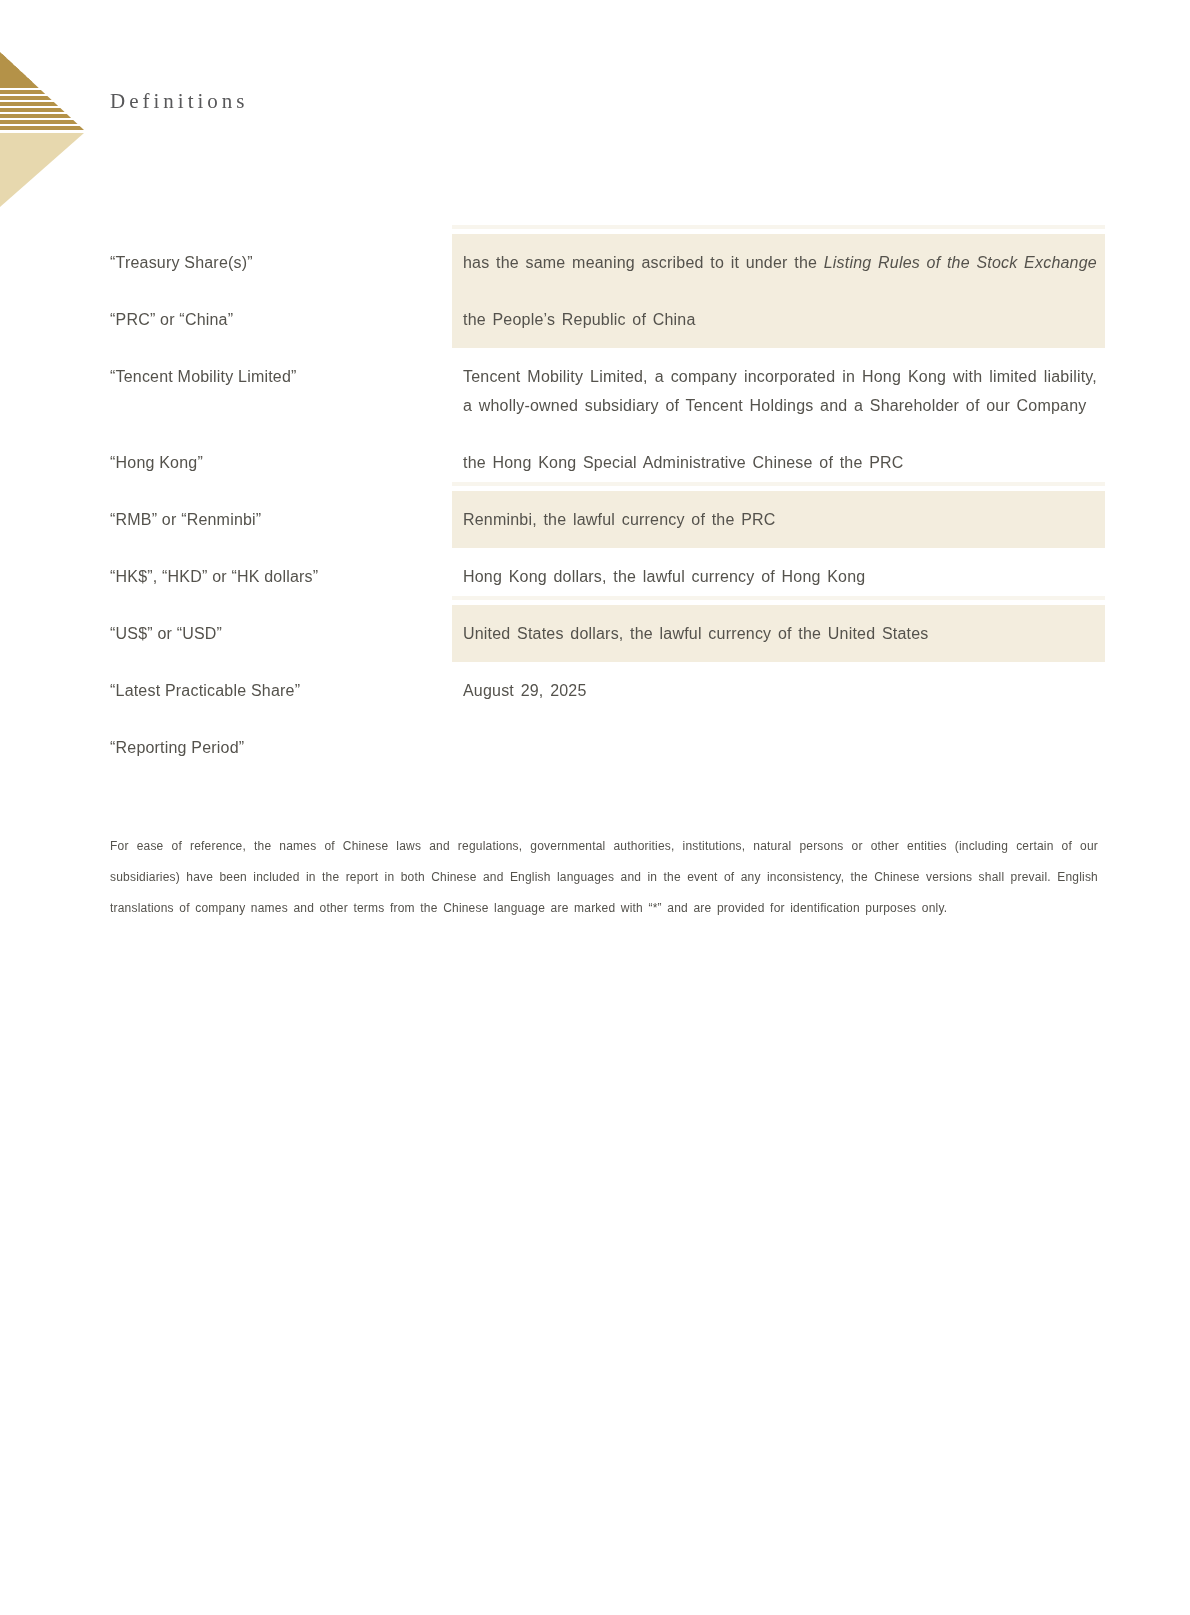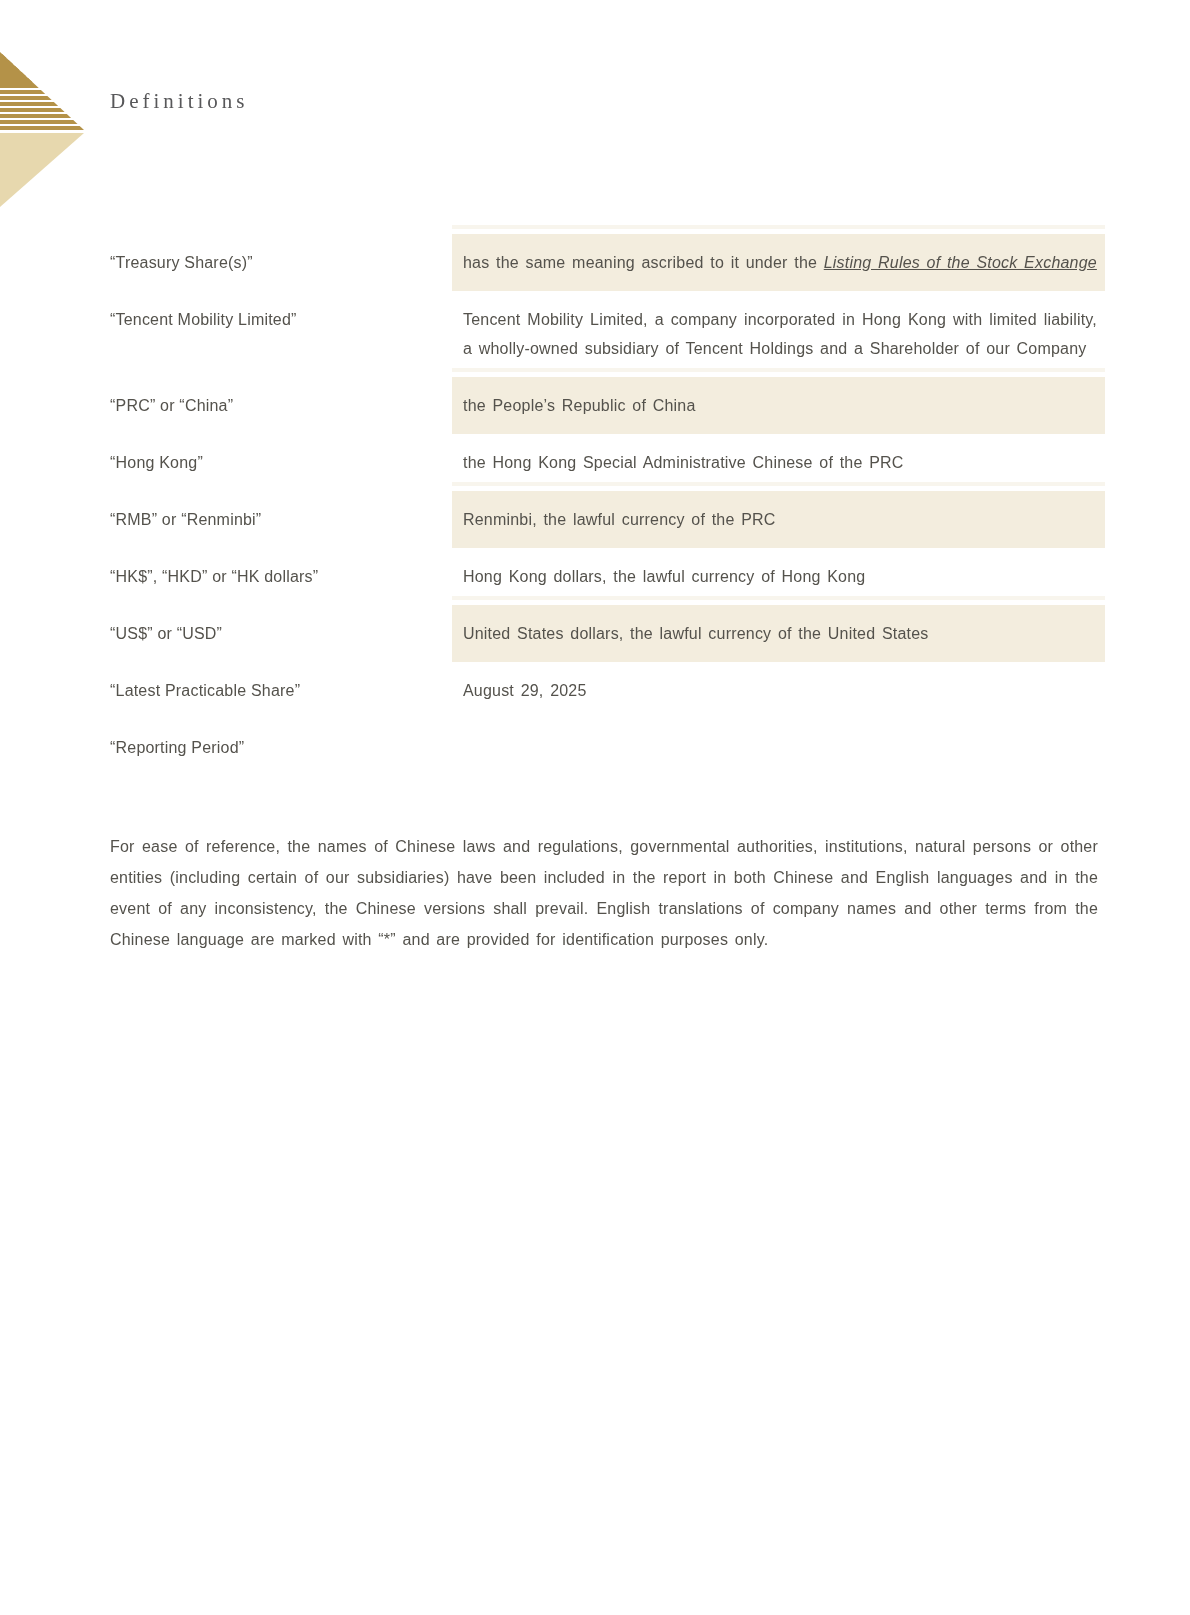--- a/index.html
+++ b/index.html
@@ -63,25 +63,25 @@
   }
   .row.hl .def { background: var(--row-highlight,#f3edde); }
   .row.hl .def::before {
     content:""; position:absolute; left:0; right:0; top:-9px; height:4px;
     background: rgba(243,237,222,.55);
   }
   .row.hl:last-child .def::after {
     content:""; position:absolute; left:0; right:0; bottom:-9px; height:4px;
     background: rgba(243,237,222,.55);
   }
-  .def i { font-style: italic; text-decoration: underline; }
+  .def i { font-style: italic; }
 
   .footnote {
     margin: 55px 92px 0 110px;
-    font-size: 16px;
+    font-size: 12px;
     line-height: 31px;
     letter-spacing: .2px;
     word-spacing: 2px;
     text-align: justify;
   }
 
   .page-number {
     position: absolute;
     left: 110px;
     top: 1528px;
@@ -103,28 +103,28 @@
 
   <h1 class="title">Definitions</h1>
 
   <div class="def-table">
 
     <div class="row hl">
       <div class="term">“Treasury Share(s)”</div>
       <div class="def"><span>has the same meaning ascribed to it under the </span><i>Listing Rules of the Stock Exchange</i></div>
     </div>
 
+    <div class="row hl">
+      <div class="term">“PRC” or “China”</div>
+      <div class="def"><span>the People’s Republic of China</span></div>
+    </div>
+
     <div class="row">
       <div class="term">“Tencent Mobility Limited”</div>
       <div class="def"><span>Tencent Mobility Limited, a company incorporated in Hong Kong with limited liability, a wholly-owned subsidiary of Tencent Holdings and a Shareholder of our Company</span></div>
-    </div>
-
-    <div class="row hl">
-      <div class="term">“PRC” or “China”</div>
-      <div class="def"><span>the People’s Republic of China</span></div>
     </div>
 
     <div class="row">
       <div class="term">“Hong Kong”</div>
       <div class="def"><span>the Hong Kong Special Administrative Chinese of the PRC</span></div>
     </div>
 
     <div class="row hl">
       <div class="term">“RMB” or “Renminbi”</div>
       <div class="def"><span>Renminbi, the lawful currency of the PRC</span></div>

